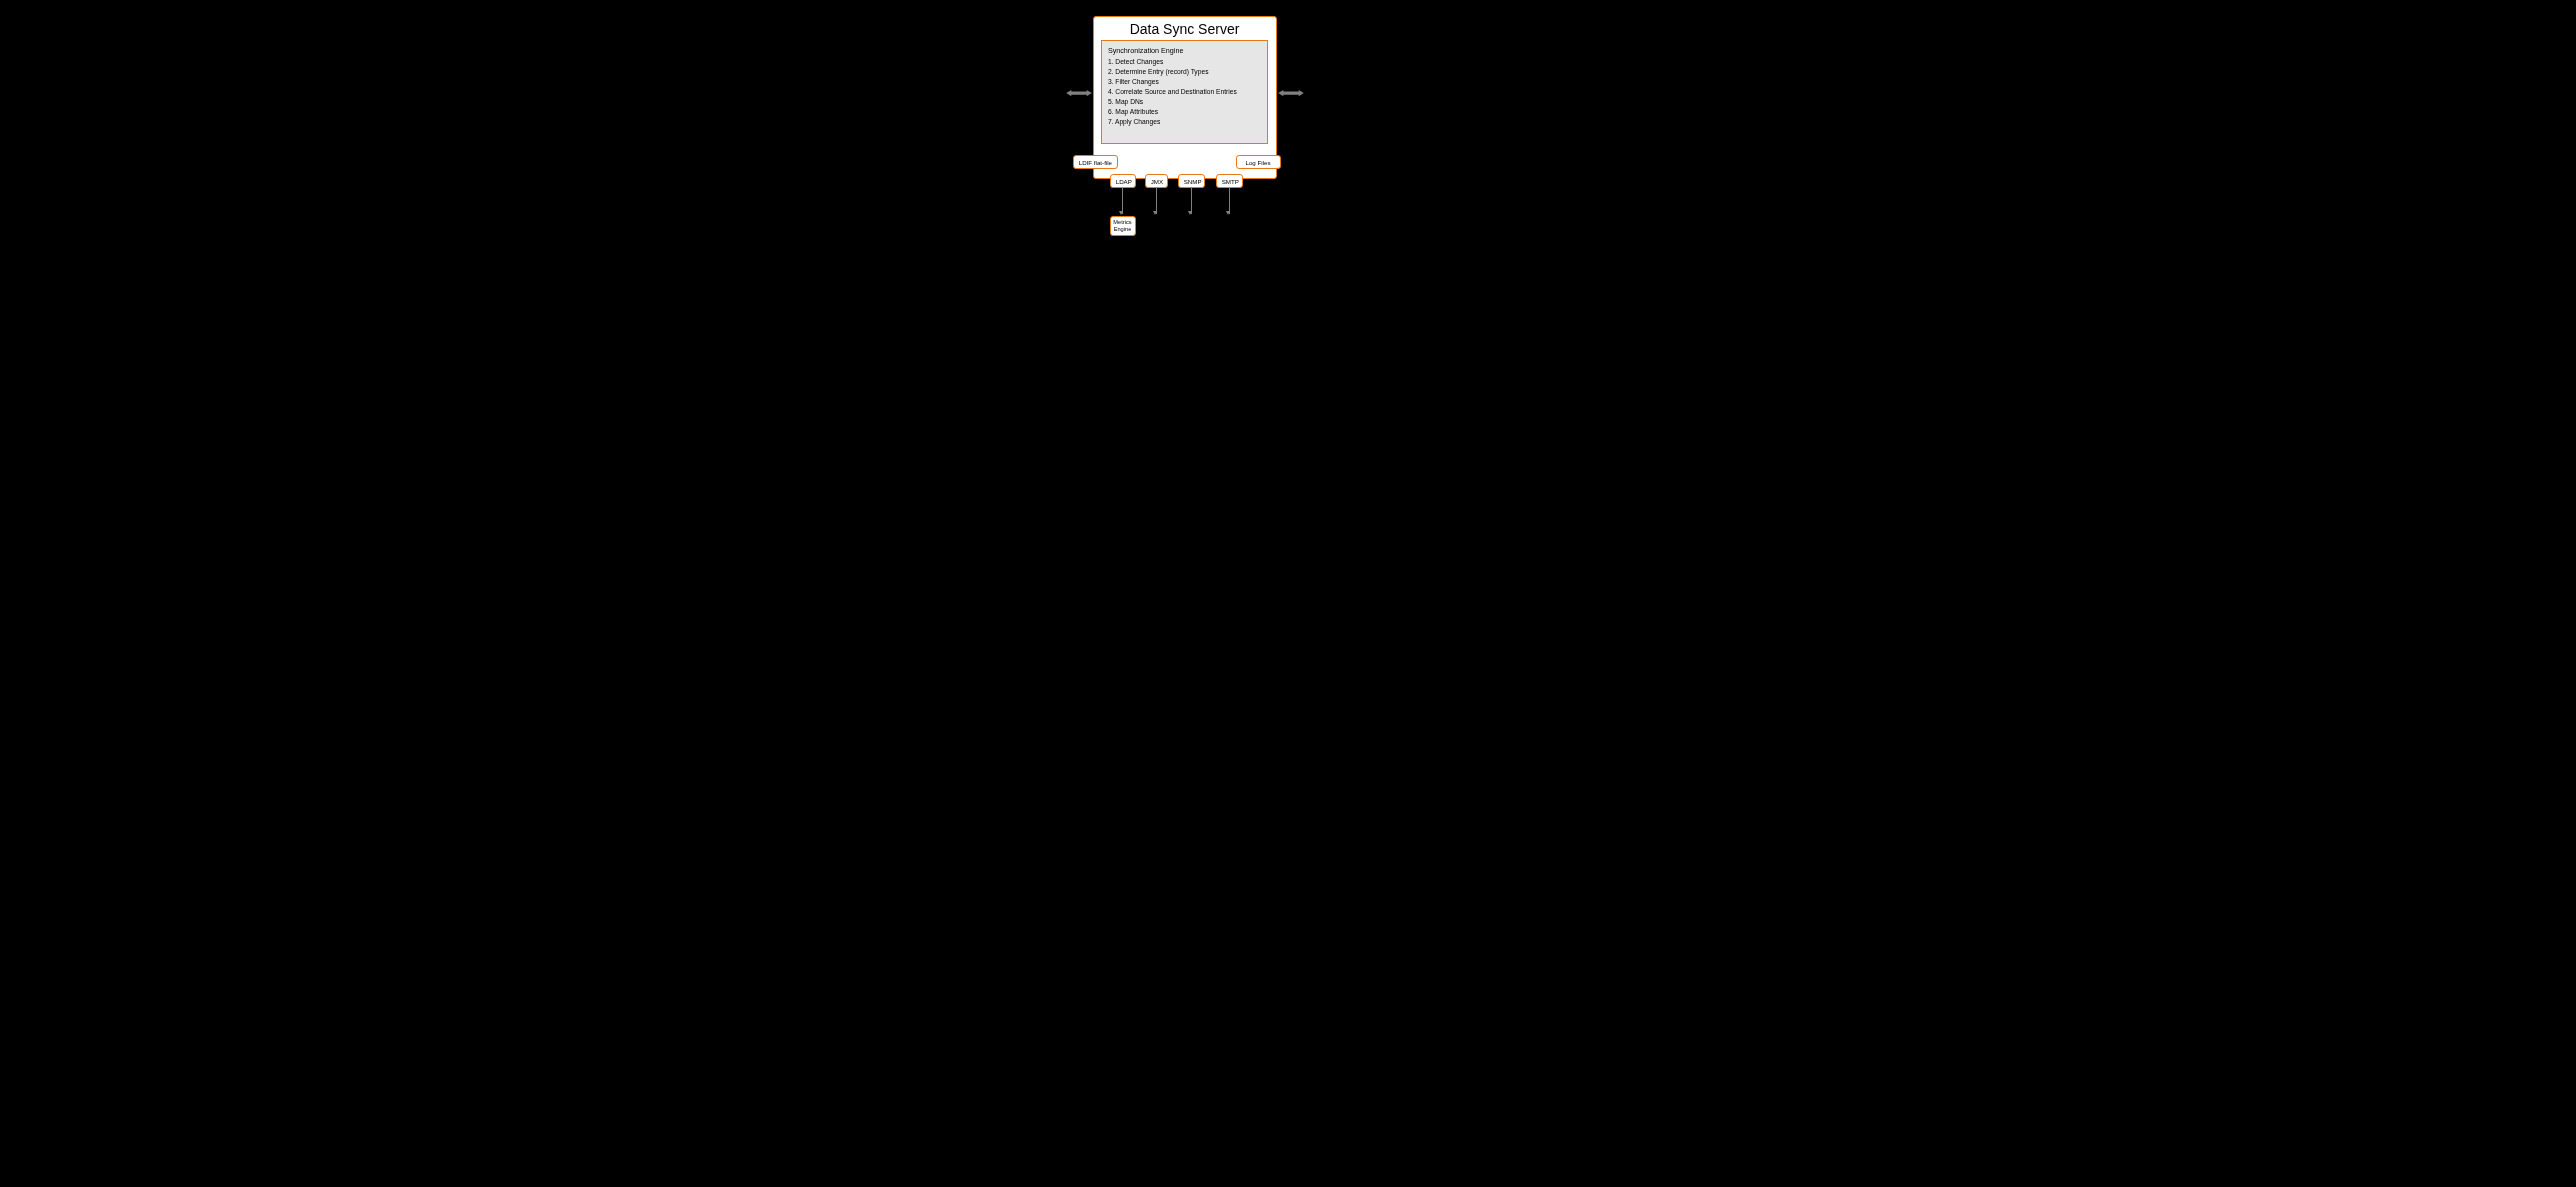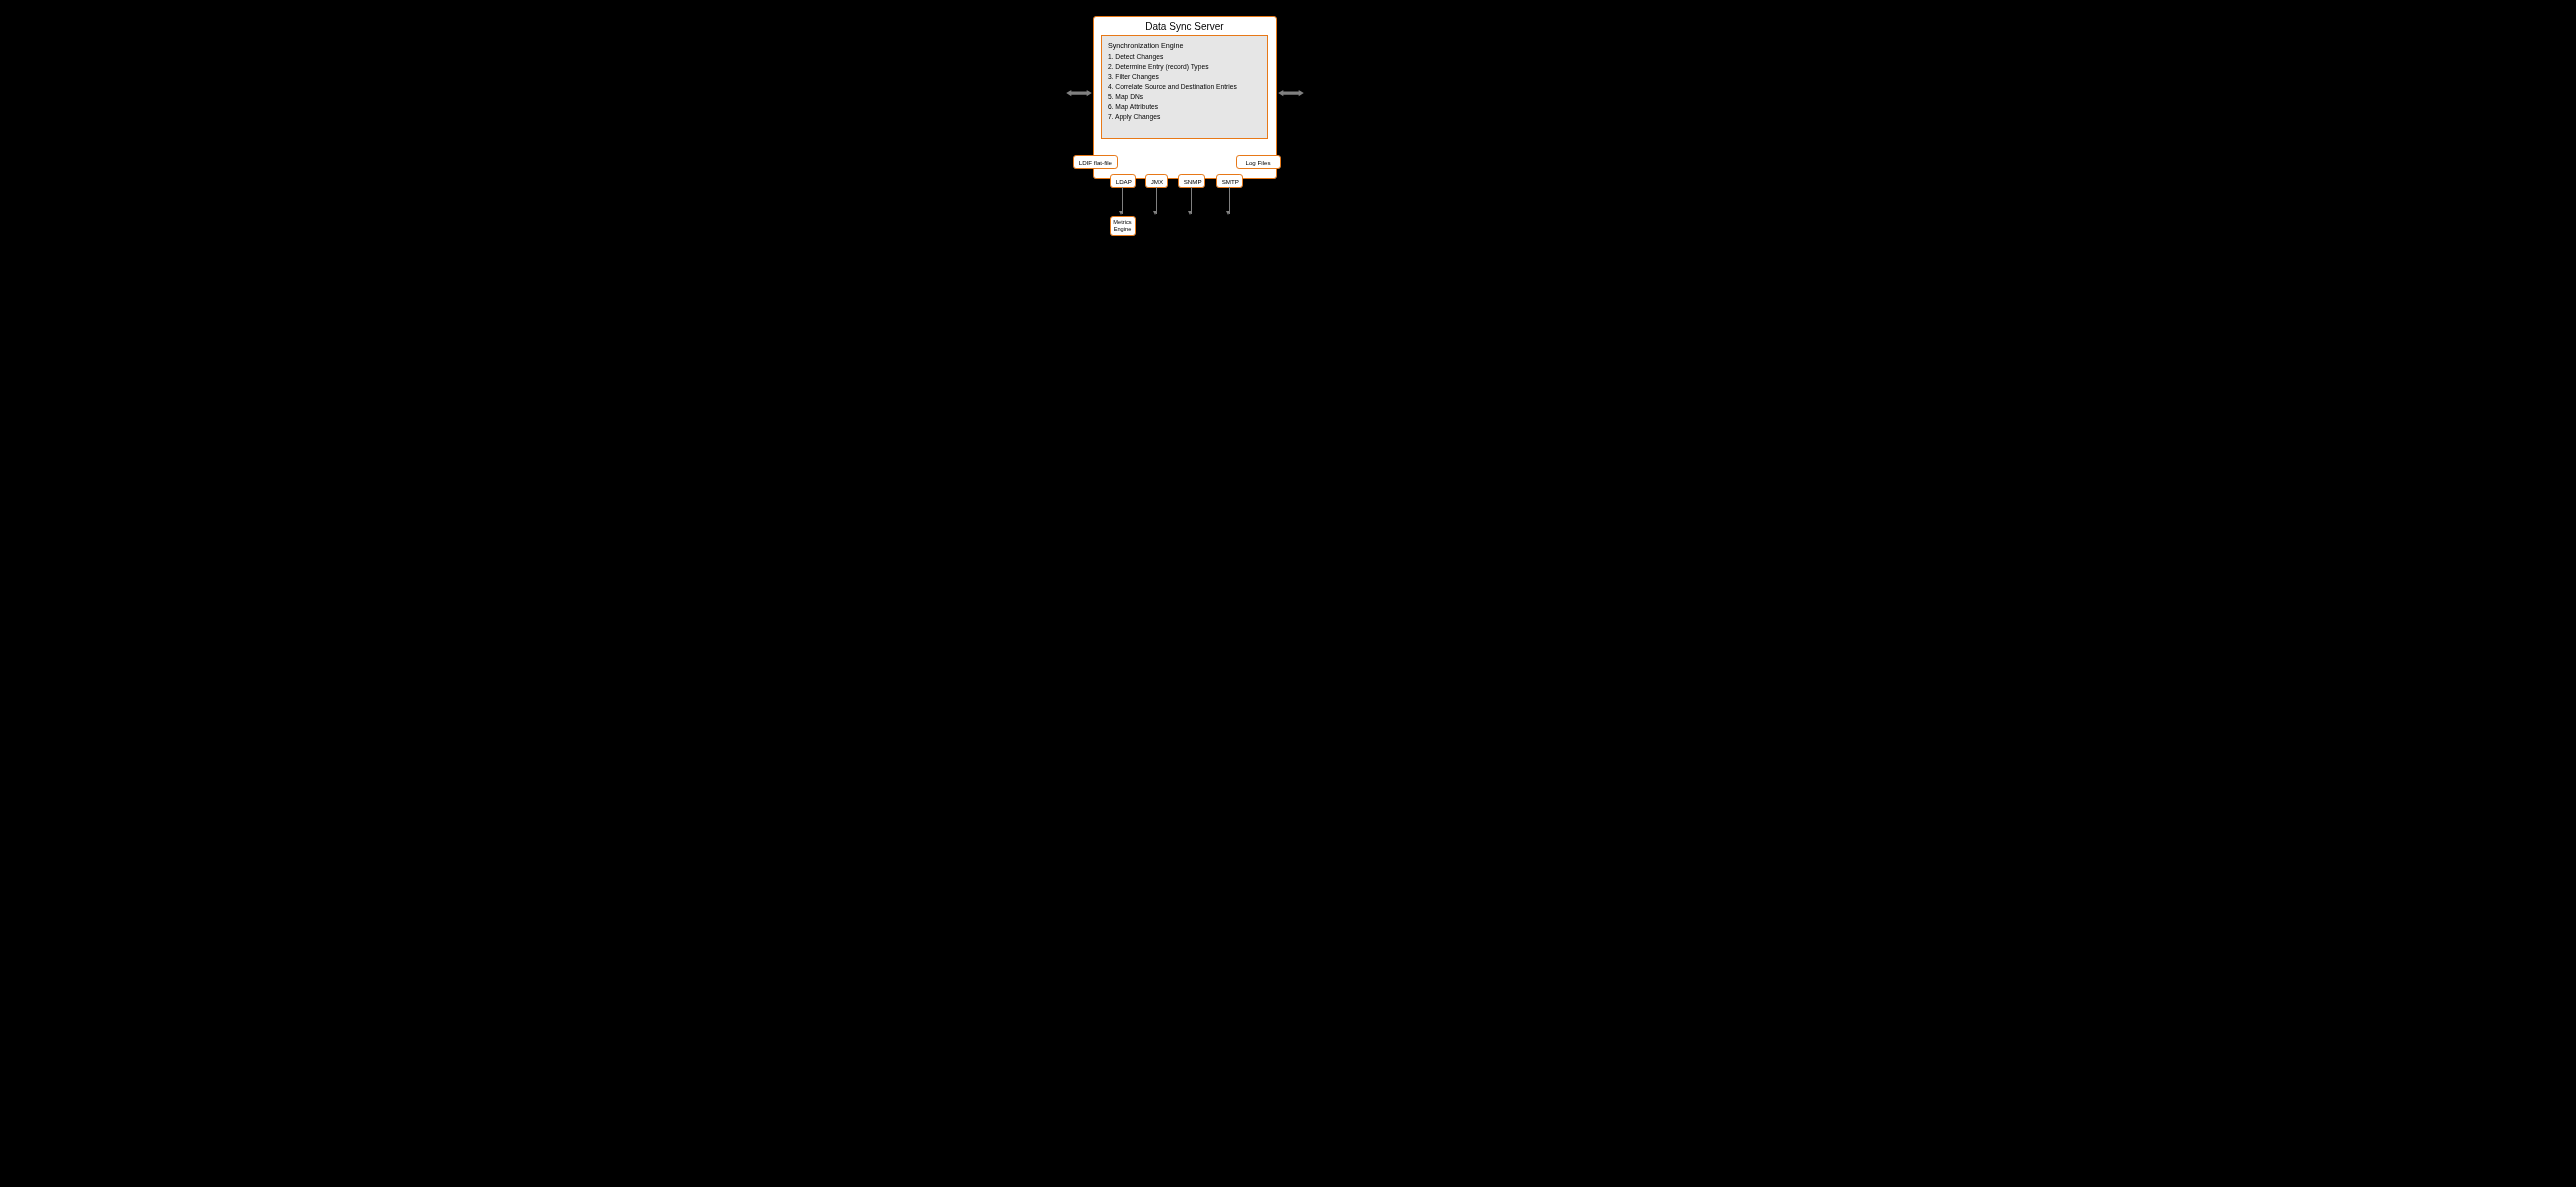--- a/index.html
+++ b/index.html
@@ -22,21 +22,21 @@
       left: 210px;
       top: 15.5px;
       width: 184px;
       height: 163px;
       background: #fff;
       border: 0.8px solid #e77817;
       border-radius: 3.1px;
     }
     .server-title {
       text-align: center;
-      font-size: 10px;
+      font-size: 14px;
       padding: 4.1px 0 3.1px 0;
       color: #000;
     }
     .engine-box {
       margin: 0 7.2px;
       background: #e6e6e6;
       border: 0.5px solid #e77817;
       padding: 5.2px 6.2px;
       height: 104px;
     }

